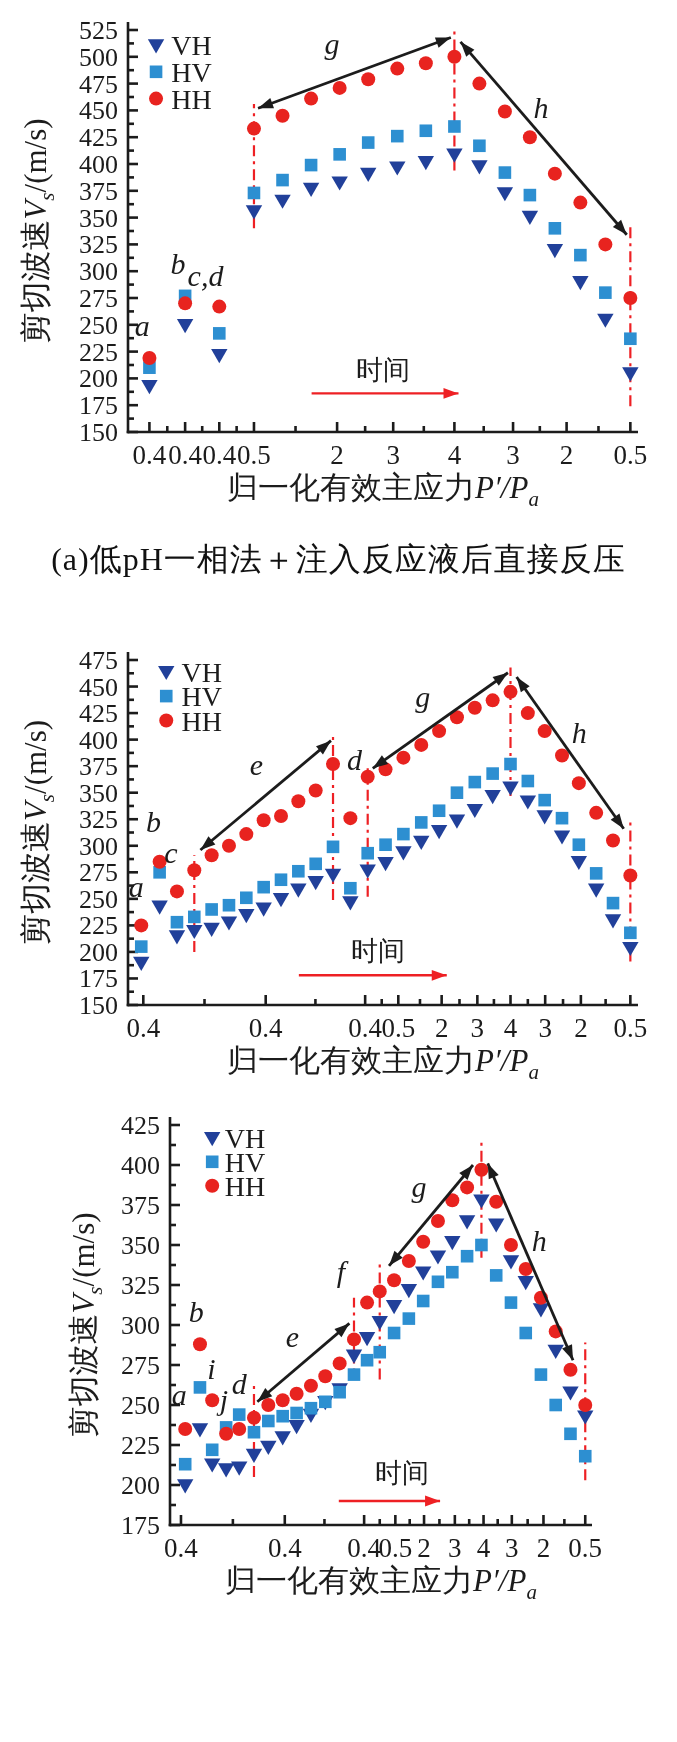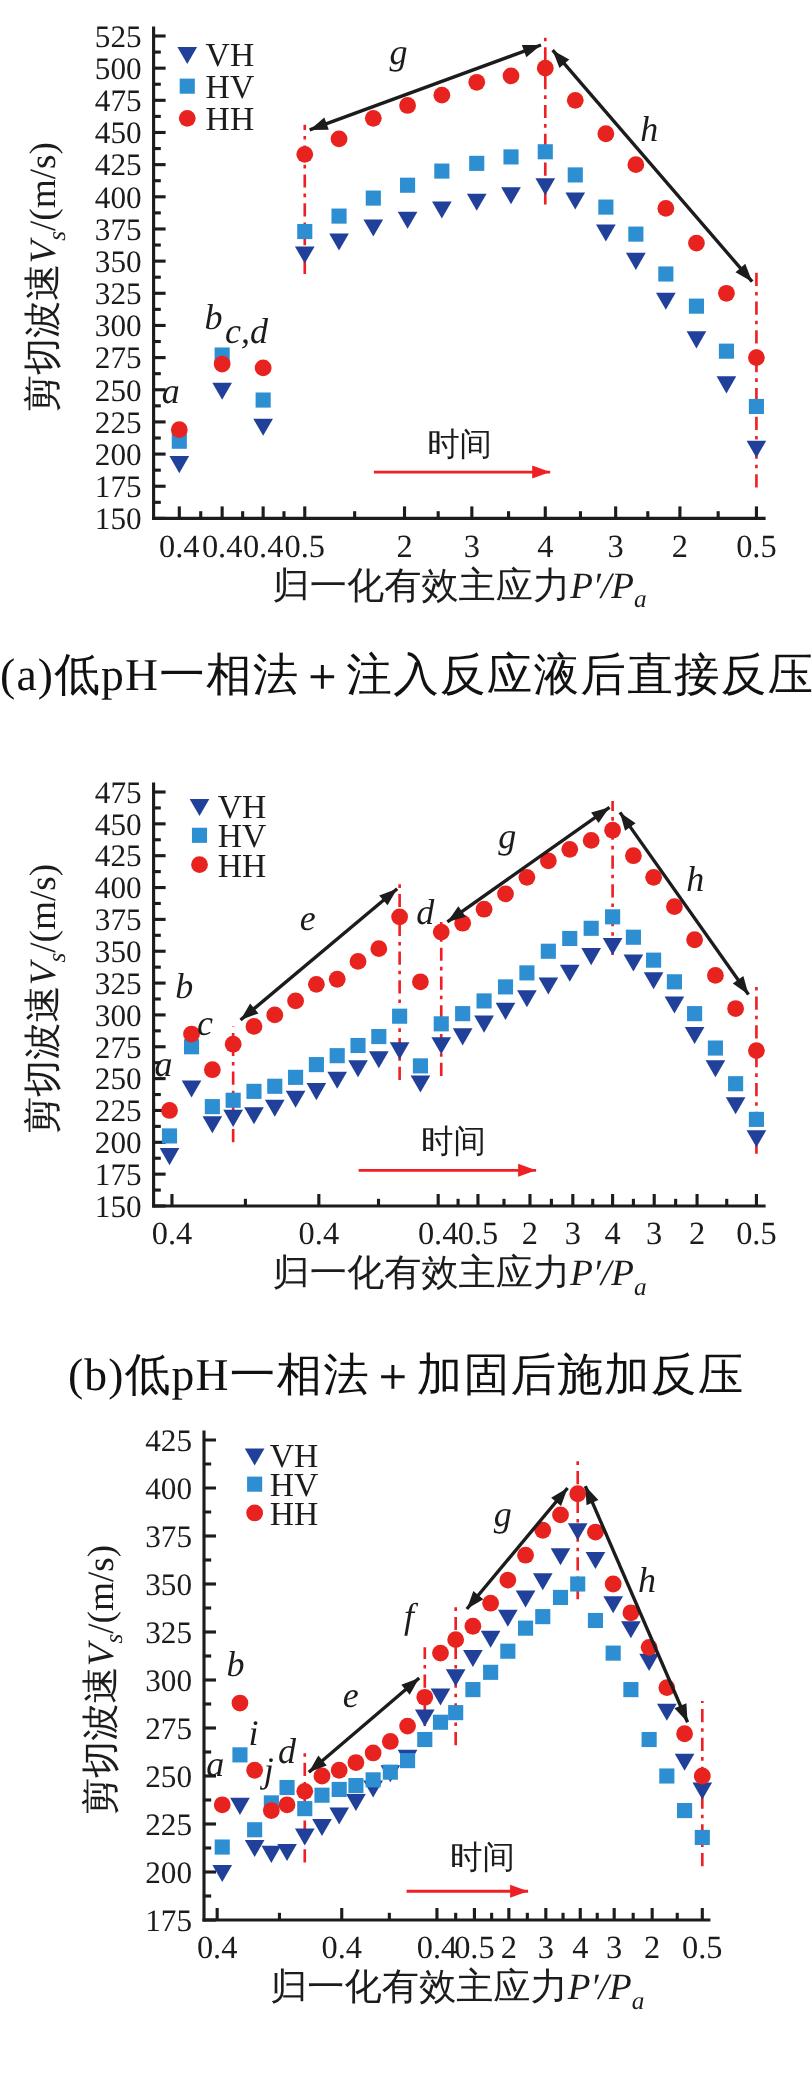--- a/index.html
+++ b/index.html
@@ -9,21 +9,21 @@
   svg{display:block;}
   svg text{fill:#1c1c1c;font-family:"Liberation Serif","DejaVu Serif",serif;}
   svg .tick{font-size:26px;}
   svg .xtick{font-size:27px;text-anchor:middle;}
   svg .axlab{font-size:31px;text-anchor:middle;}
   svg .sub{font-size:21px;}
   svg .it{font-style:italic;}
   svg .ann{font-size:30px;font-style:italic;text-anchor:middle;}
   svg .lg{font-size:28px;}
   svg .tm{font-size:27px;text-anchor:middle;}
-  .caption{text-align:center;color:#111;font-size:38px;line-height:1.35;
+  .caption{text-align:center;color:#111;font-size:32px;line-height:1.35;
            letter-spacing:1px;white-space:nowrap;}
   .cap-a{padding-top:8px;height:62px;}
   .cap-b{padding-top:16px;height:59px;}
   .cap-c{padding-top:14px;height:48px;}
 </style>
 </head>
 <body>
 
 <div class="page">
 
@@ -425,21 +425,20 @@
           <g>
             <path fill="#21409a" d="M 158.05 65.87692307692308 L 174.45 65.87692307692308 L 166.25 80.07692307692308 Z"></path>
             <text x="181.55" y="81.67692307692307" class="lg">VH</text>
             <rect fill="#2d8fd1" x="159.95" y="89.79230769230769" width="12.6" height="12.6"></rect>
             <text x="181.55" y="106.09230769230768" class="lg">HV</text>
             <circle fill="#e8231f" cx="166.25" cy="120.50769230769231" r="7"></circle>
             <text x="181.55" y="130.5076923076923" class="lg">HH</text>
           </g>
         </g>
       </svg>
-    <div class="caption cap-b"><span>(b)低pH一相法＋加固后施加反压</span></div>
   </section>
 
   <section class="chart-block">
     <svg width="677" height="500" viewBox="0 0 677 500">
         <g>
           <g stroke="#1c1c1c" stroke-width="2.6">
             <line x1="170" y1="12" x2="170" y2="421.3"></line>
             <line x1="168.7" y1="420" x2="592" y2="420"></line>
             <line x1="170" y1="420" x2="180" y2="420"></line>
             <line x1="170" y1="400" x2="176" y2="400"></line>

